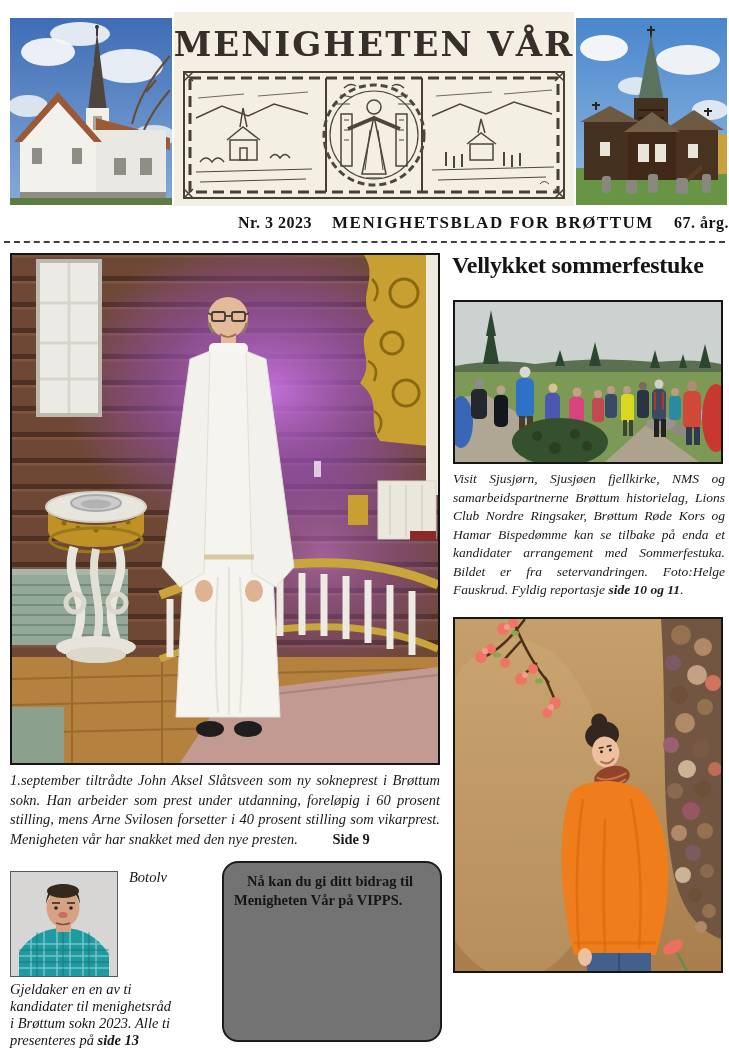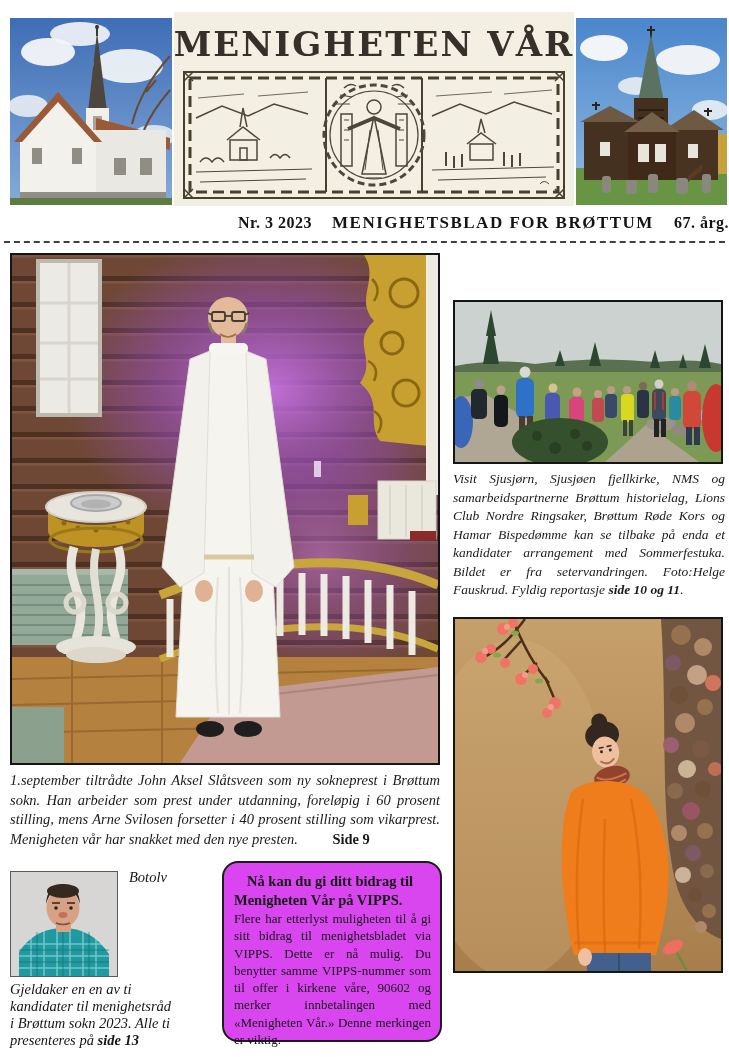--- a/index.html
+++ b/index.html
@@ -28,21 +28,21 @@
   .rc-cap { font-size:13.5px; line-height:18.5px; }
 
   
   .cand { font-style:italic; font-size:14.5px; line-height:17px; text-align:left; }
   .cand-photo { float:left; width:108px; height:106px; border:1px solid #5a5a5a;
                 margin:2px 11px 4px 0; line-height:0; background:#d8d6d4; }
   .cand b { font-weight:bold; }
 
   
   .vipps {
-    background:#d946ef; border:2px solid #1c1c1c; border-radius:16px;
+    background:#737373; border:2px solid #1c1c1c; border-radius:16px;
     padding:9px 9px 8px 10px;
   }
   .vipps-head { font-weight:bold; font-size:14.5px; line-height:18.5px; text-indent:13px; }
   .vipps-body { font-size:13px; line-height:17.3px; text-align:justify; margin-top:1px; }
 
   
   .rc-heading { font-weight:bold; font-size:24px; line-height:26px; letter-spacing:-.3px; }
 </style>
 </head>
 <body>
@@ -313,23 +313,23 @@
         <ellipse cx="52" cy="43" rx="4.5" ry="3" fill="#c4705a"></ellipse>
         <path d="M45,51 Q52,54 59,51" stroke="#8a4a3c" stroke-width="1.5" fill="none"></path>
       </svg>
     </div>
     <p><span>Botolv Gjeldaker en en av ti kandidater til menighetsråd i Brøttum sokn 2023. Alle ti presenteres på</span>
       <b>side 13</b></p>
   </div>
 
   <div class="abs vipps" style="left:222px;top:861px;width:220px;height:181px;">
     <div class="vipps-head">Nå kan du gi ditt bidrag til Menigheten Vår på VIPPS.</div>
-    <div class="vipps-body">Flere har etterlyst muligheten til å gi sitt bidrag til menighetsbladet via VIPPS. Dette er nå mulig. Du benytter samme VIPPS-nummer som til offer i kirkene våre, 90602 og merker innbetalingen med «Menigheten Vår.» Denne merkingen er viktig.</div>
-  </div>
-
+  </div>
+
+  <h1 class="abs rc-heading" style="left:452px;top:252px;width:277px;">Vellykket sommerfestuke</h1>
 
   <div class="abs photo-frame" style="left:453px;top:300px;width:270px;height:164px;" aria-label="Group of hikers in colourful jackets on mountain pasture walk">
     <svg width="266" height="160" viewBox="0 0 266 160">
       <rect width="266" height="160" fill="#ccd2cf"></rect>
       <path d="M0,64 Q40,56 80,62 Q140,54 200,60 Q240,56 266,62 L266,80 L0,80 Z" fill="#5a7050"></path>
       <g fill="#2c4630">
         <polygon points="36,18 28,62 44,62"></polygon>
           <polygon points="36,8 31,34 41,34"></polygon>
         <polygon points="140,40 134,64 146,64"></polygon>
           <polygon points="200,48 195,66 205,66"></polygon>

